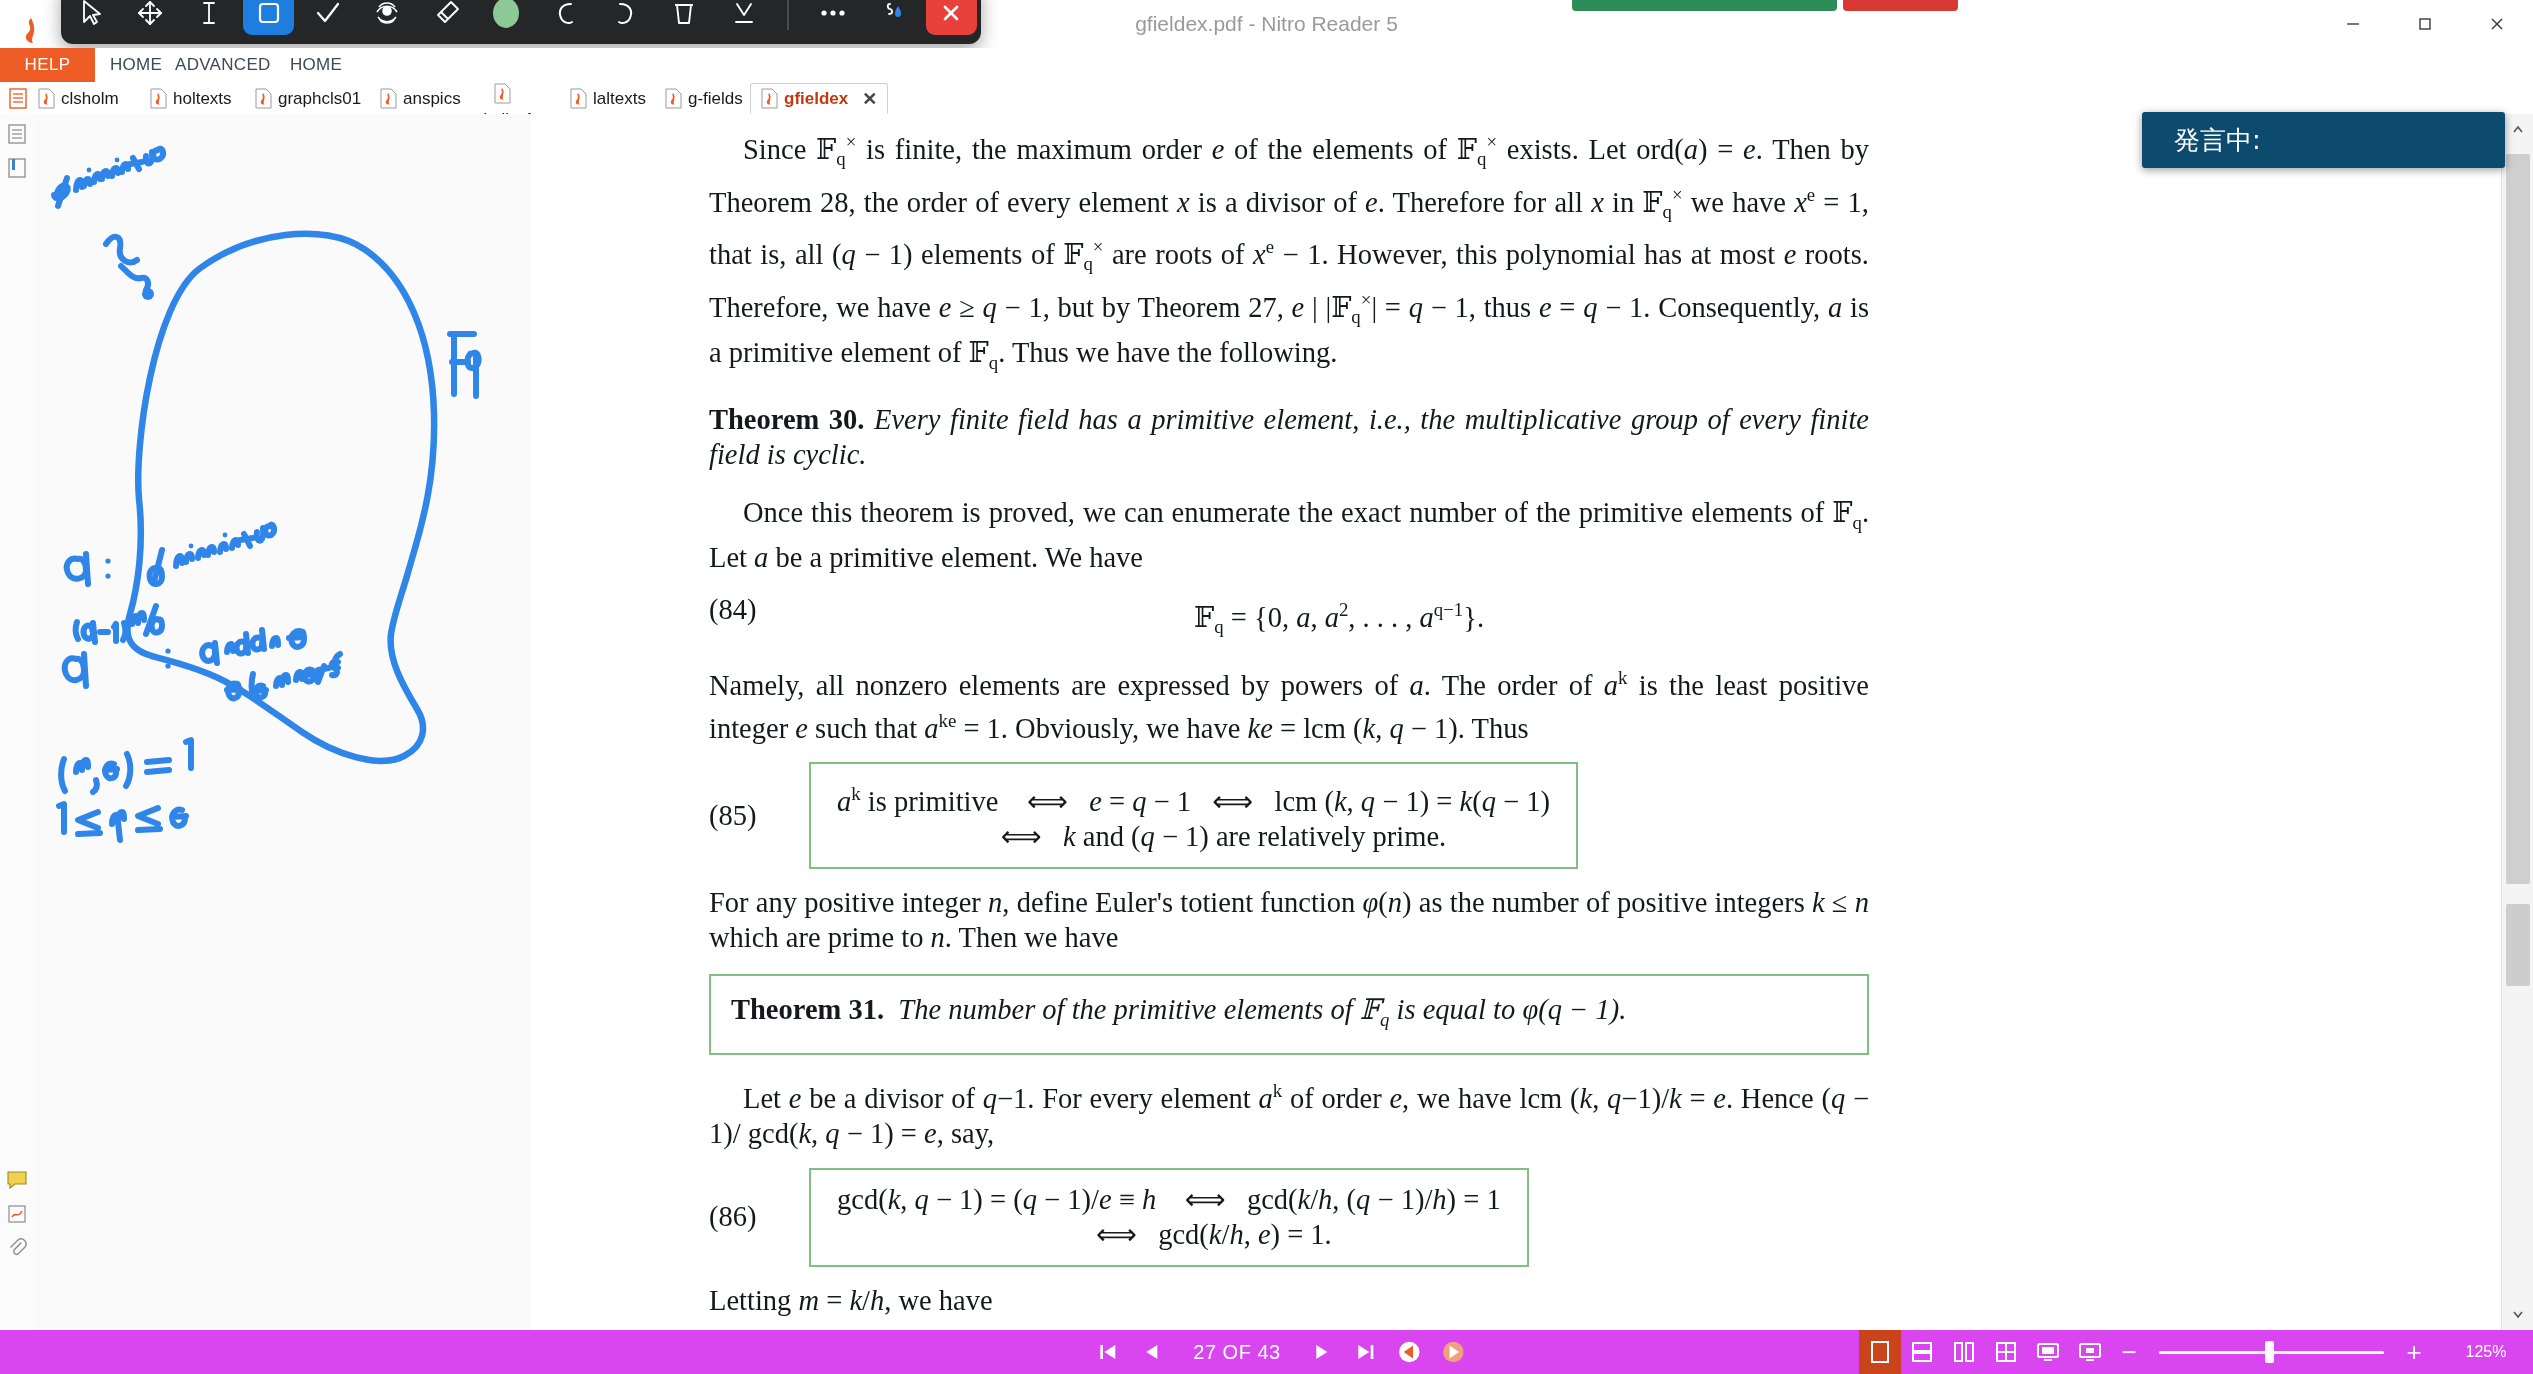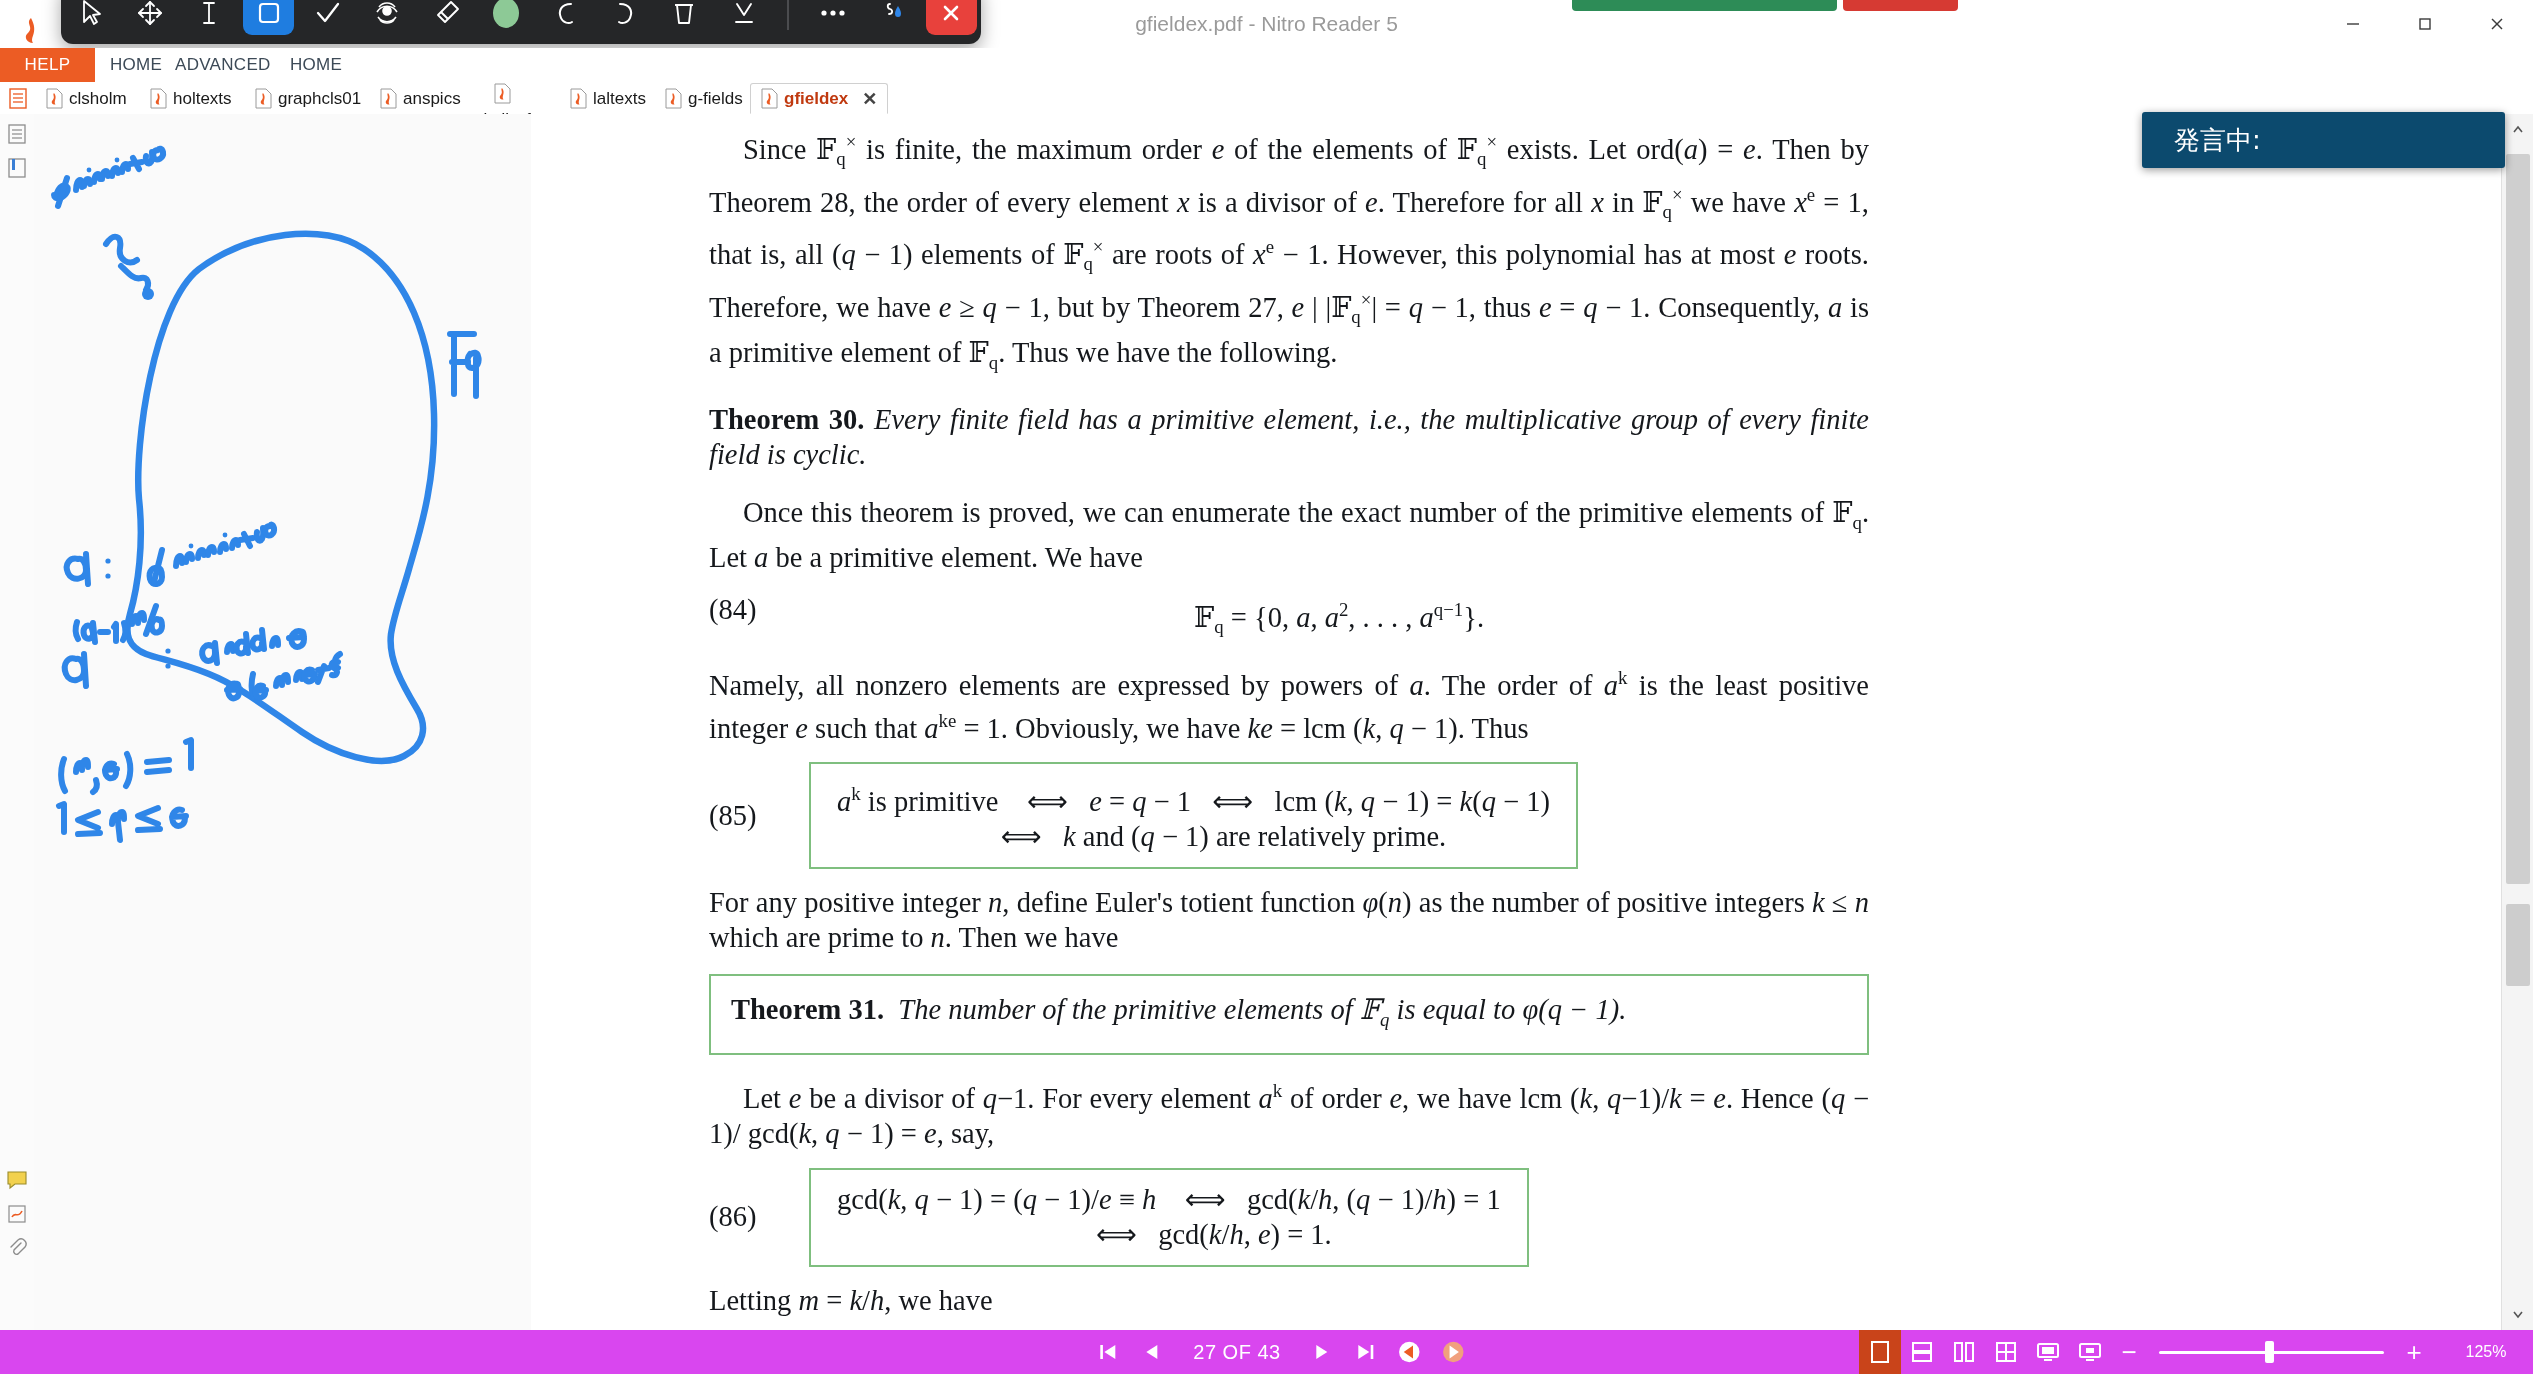--- a/index.html
+++ b/index.html
@@ -331,21 +331,21 @@
       <svg width="24" height="24" viewBox="0 0 24 24">
           <rect x="4" y="3" width="16" height="19" fill="none" stroke="#ec5c24" stroke-width="1.4"></rect>
           <g stroke="#ec5c24" stroke-width="1.3">
             <line x1="7" y1="8" x2="17" y2="8"></line>
             <line x1="7" y1="12" x2="17" y2="12"></line>
             <line x1="7" y1="16" x2="17" y2="16"></line>
           </g>
         </svg>
     </div>
 
-    <div class="tab" style="left:36px;">
+    <div class="tab" style="left:28px;">
       <span class="tabicon">
         <svg width="17" height="21" viewBox="0 0 17 21">
             <path d="M1 1 h10 l5 5 v14 h-15 z" fill="#fff" stroke="#9a9a9a" stroke-width="1"></path>
             <path d="M8 5 C6 7, 10 9, 6 13 C5 15, 7 17, 9.5 16.5 C7 13, 12 10, 8 5 Z" fill="#ec5c24"></path>
           </svg>
       </span>
       <span>clsholm</span>
     </div>
 
     <div class="tab" style="left:140px;">

